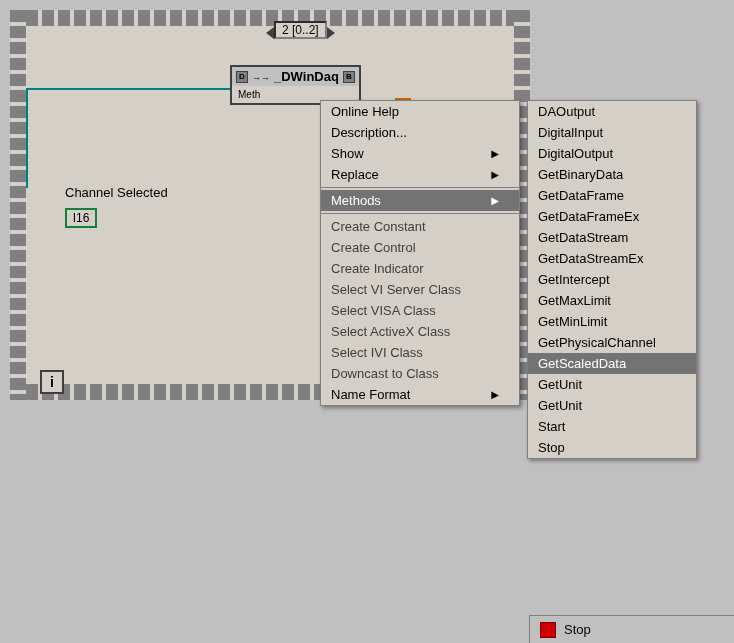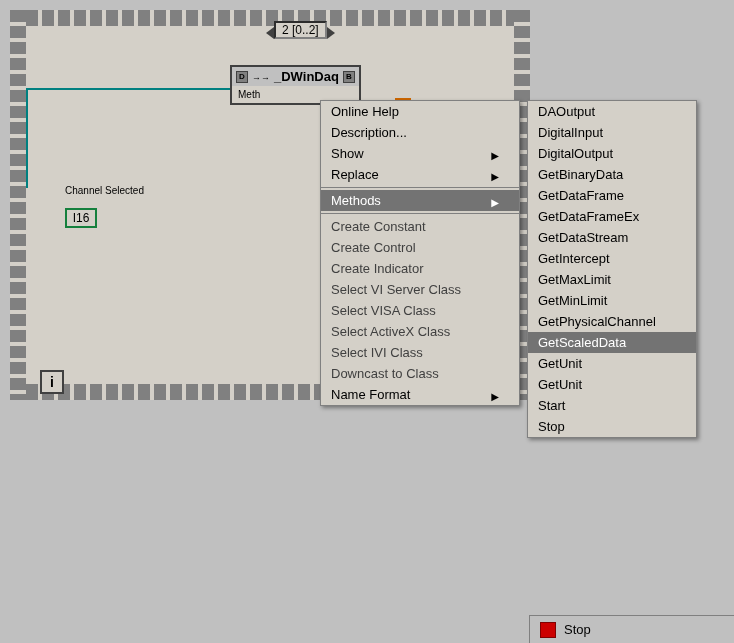--- a/index.html
+++ b/index.html
@@ -106,21 +106,21 @@
       display: flex;
       justify-content: space-between;
       font-size: 10px;
       padding: 1px 0;
     }
 
     
     .channel-label {
       position: absolute;
       top: 185px; left: 65px;
-      font-size: 10px;
+      font-size: 13px;
       color: #000;
     }
 
     .channel-indicator {
       position: absolute;
       top: 208px; left: 65px;
       border: 2px solid #15803d;
       background: #d4d0c8;
       padding: 1px 4px;
       font-size: 12px;
@@ -154,21 +154,21 @@
       box-shadow: 2px 2px 4px rgba(0,0,0,0.4);
       min-width: 200px;
       z-index: 100;
     }
 
     .menu-item {
       padding: 3px 20px 3px 10px;
       cursor: default;
       white-space: nowrap;
       display: flex;
-      align-items: flex-end;
+      align-items: center;
       justify-content: space-between;
       color: #000;
     }
 
     .menu-item.highlighted {
       background: #737373;
       color: #fff;
     }
 
     .menu-item.disabled {
@@ -384,20 +384,23 @@
     <div class="menu-item">
       <span>GetDataFrame</span>
     </div>
     <div class="menu-item">
       <span>GetDataFrameEx</span>
     </div>
     <div class="menu-item">
       <span>GetDataStream</span>
     </div>
     <div class="menu-item">
+      <span>GetDataStreamEx</span>
+    </div>
+    <div class="menu-item">
       <span>GetIntercept</span>
     </div>
     <div class="menu-item">
       <span>GetMaxLimit</span>
     </div>
     <div class="menu-item">
       <span>GetMinLimit</span>
     </div>
     <div class="menu-item">
       <span>GetPhysicalChannel</span>

